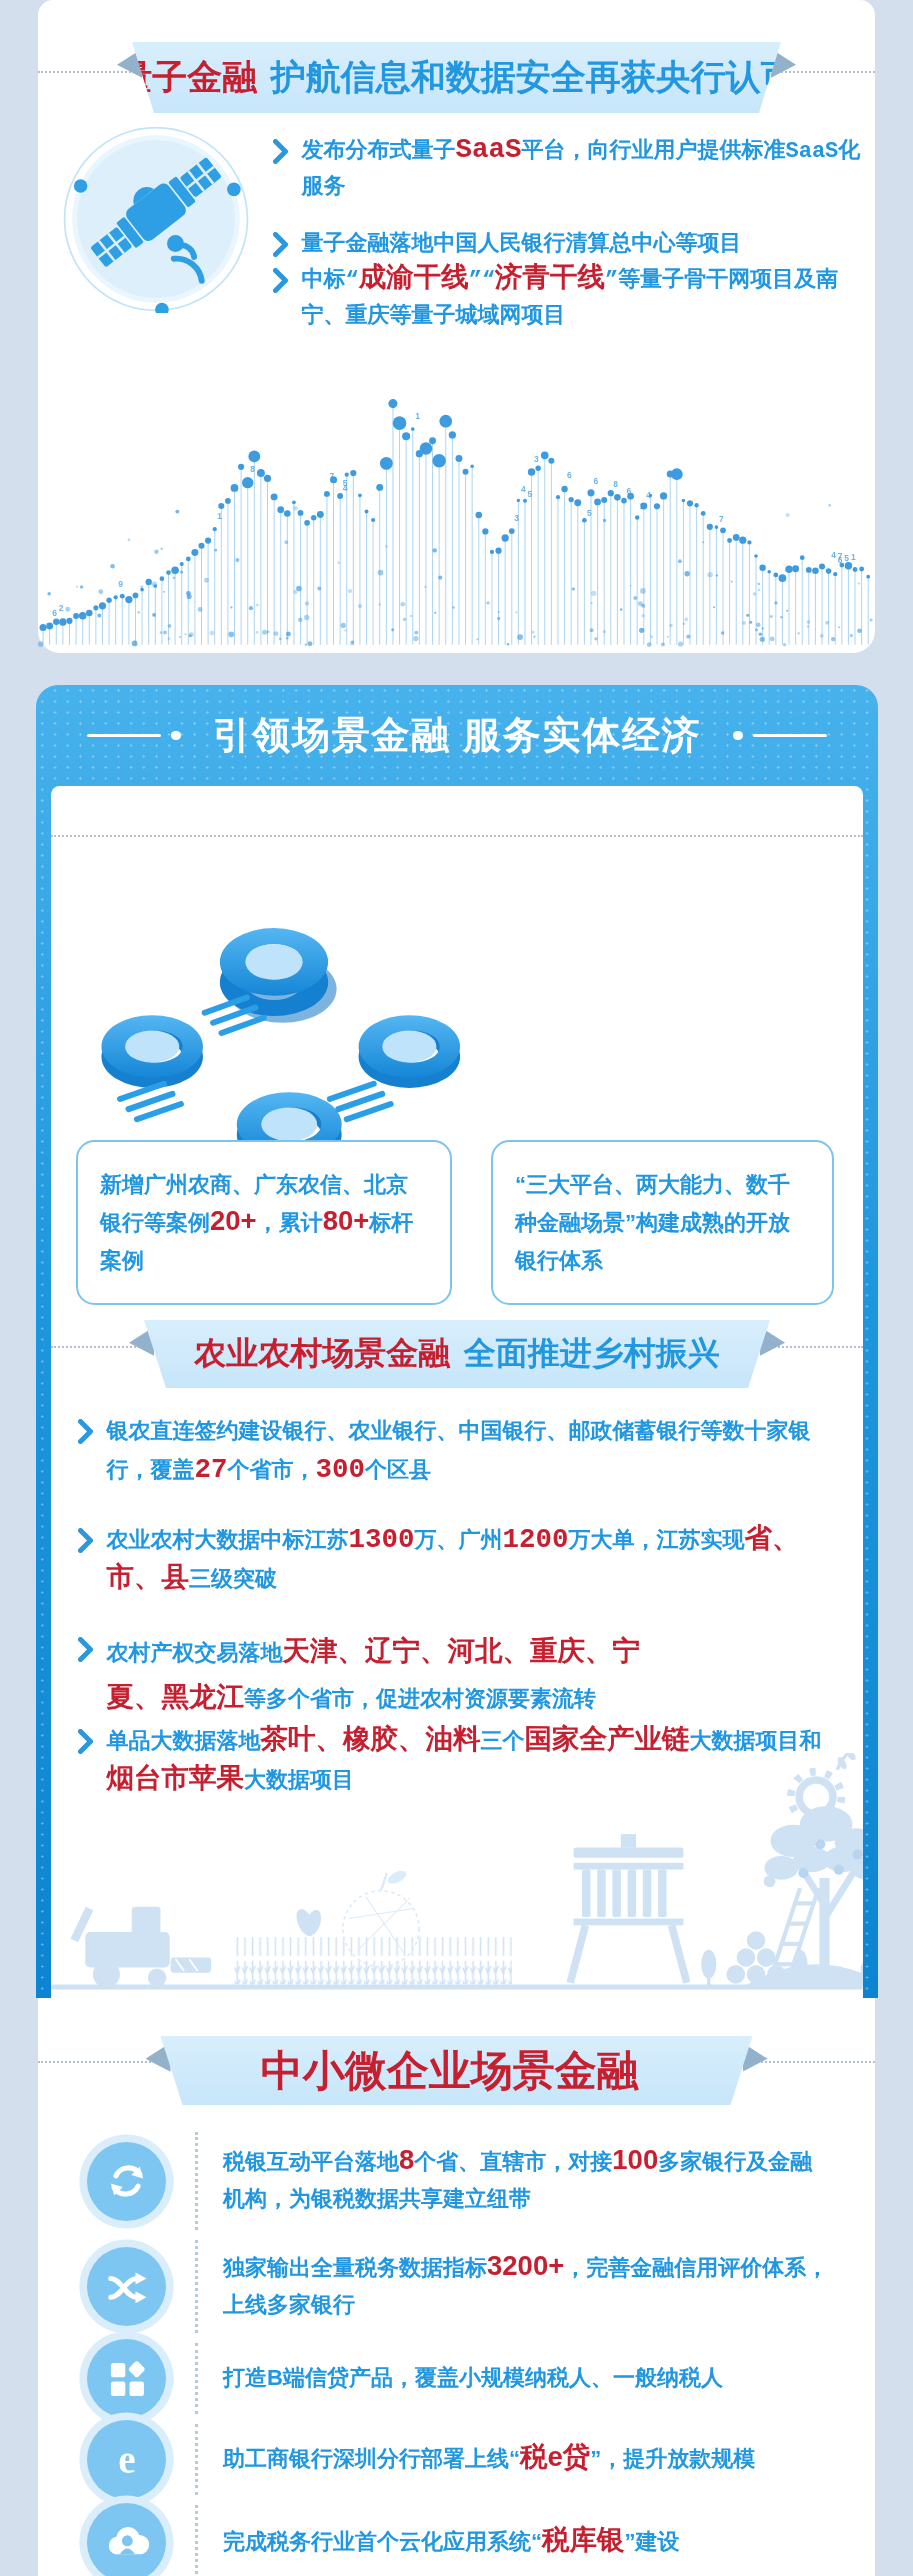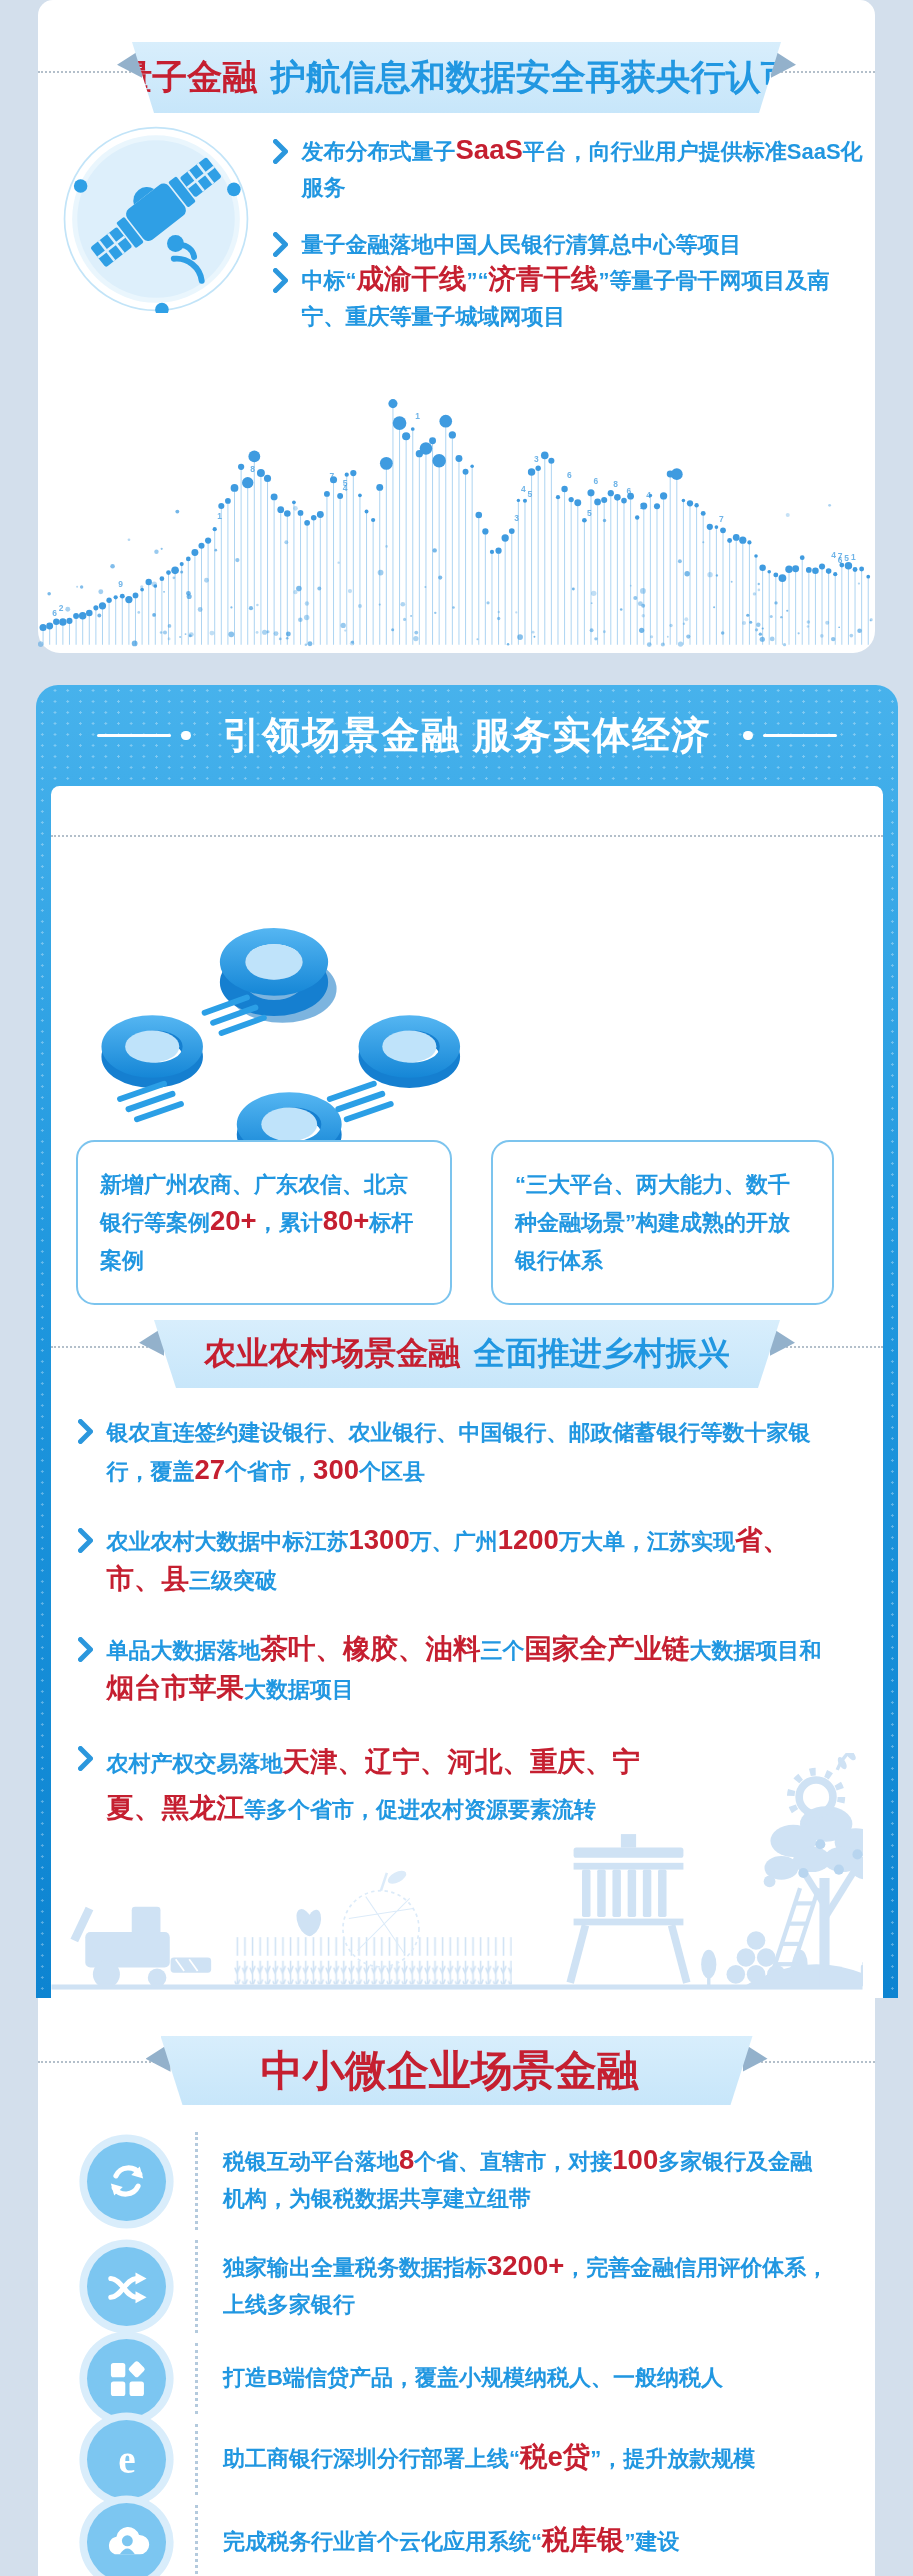--- a/index.html
+++ b/index.html
@@ -1,21 +1,21 @@
 <!DOCTYPE html>
 <html style="font-size:13.5px"><head>
 <meta charset="utf-8">
 <style>
   html,body{margin:0;padding:0;background:#d3dfec;}
   #frame{position:relative;width:913px;height:2576px;background:#d3dfec;overflow:hidden;
          font-family:"Liberation Sans",sans-serif;font-weight:bold;}
   .card{position:absolute;background:#fff;}
   #cardA{left:38px;width:837px;top:0;height:653px;border-radius:15px 15px 22px 22px;}
   #cardB{left:36px;width:842px;top:685px;height:1313px;border-radius:22px 22px 0 0;
-         background:linear-gradient(180deg,#47b2ec 0%,#1f97de 45%,#0d84d1 100%);padding-left:20px;}
+         background:linear-gradient(180deg,#47b2ec 0%,#1f97de 45%,#0d84d1 100%);}
   #cardB::before{content:"";position:absolute;inset:0;border-radius:22px 22px 0 0;
          background-image:radial-gradient(rgba(255,255,255,.32) 1.2px,transparent 1.3px);
          background-size:12.7px 11px;pointer-events:none;}
   #cardB-inner{position:absolute;left:15px;right:15px;top:101px;bottom:0;background:#fff;
          border-radius:8.5px 8.5px 0 0;}
   #cardC{left:38px;width:837px;top:1998px;height:578px;}
 
   .dotline{position:absolute;left:0;right:0;border-top:2.5px dotted #b3bfca;z-index:0;}
 
   
@@ -27,21 +27,21 @@
          display:flex;align-items:center;justify-content:center;white-space:nowrap;
          clip-path:polygon(0 0,100% 0,calc(100% - 22px) 100%,22px 100%);}
   .b-red{color:#c51f30;}
   .b-blue{color:#2197e1;margin-left:13.5px;}
   .rd{color:#c51f30;}
   .bg{font-size:1.25em;line-height:1;}
 
   
   .bl{display:flex;align-items:flex-start;}
   .chev{flex:0 0 auto;margin-top:5px;margin-right:13.5px;}
-  .bl-text{font-size:22px;line-height:1.62;color:#2197e1;}
+  .bl-text{font-size:22px;line-height:1.62;color:#2197e1;font-family:Liberation Mono, monospace;}
 
   .obox{position:absolute;border:2.5px solid #7cc4ee;border-radius:18.6px;padding:24px 22px;
         font-size:22px;line-height:1.72;color:#2197e1;box-sizing:border-box;background:#fff;}
 
   
   #sec2-header{position:absolute;top:0;left:0;right:0;height:101px;display:flex;
         align-items:center;justify-content:center;z-index:1;}
   .hline{width:74px;height:3.4px;background:#fff;border-radius:1.7px;}
   .hdot{width:9.3px;height:9.3px;border-radius:50%;background:#fff;margin:0 10px;}
   #sec2-title{color:#fff;font-size:38px;letter-spacing:1.7px;margin:0 22px;white-space:nowrap;}
@@ -745,31 +745,31 @@
               <path d="M3 3 L15 15 L3 27" stroke="#2b97dd" stroke-width="6" fill="none" stroke-linecap="round" stroke-linejoin="round"></path>
             </svg>
           <div class="bl-text" style="line-height:1.75"><span>银农直连签约建设银行、农业银行、中国银行、邮政储蓄银行等数十家银行，覆盖</span><span class="rd bg">27</span><span>个省市，</span><span class="rd bg">300</span><span>个区县</span></div>
         </div>
         <div class="bl" style="margin-bottom:32px">
           <svg class="chev" width="15" height="25" viewBox="0 0 18 30">
               <path d="M3 3 L15 15 L3 27" stroke="#2b97dd" stroke-width="6" fill="none" stroke-linecap="round" stroke-linejoin="round"></path>
             </svg>
           <div class="bl-text" style="line-height:1.75"><span>农业农村大数据中标江苏</span><span class="rd bg">1300</span><span>万、广州</span><span class="rd bg">1200</span><span>万大单，江苏实现</span><span class="rd bg">省、市、县</span><span>三级突破</span></div>
         </div>
+        <div class="bl">
+          <svg class="chev" width="15" height="25" viewBox="0 0 18 30">
+              <path d="M3 3 L15 15 L3 27" stroke="#2b97dd" stroke-width="6" fill="none" stroke-linecap="round" stroke-linejoin="round"></path>
+            </svg>
+          <div class="bl-text" style="width:541px;line-height:2.1"><span>农村产权交易落地</span><span class="rd bg">天津、辽宁、河北、重庆、宁夏、黑龙江</span><span>等多个省市，促进农村资源要素流转</span></div>
+        </div>
         <div class="bl" style="margin-bottom:32px">
           <svg class="chev" width="15" height="25" viewBox="0 0 18 30">
               <path d="M3 3 L15 15 L3 27" stroke="#2b97dd" stroke-width="6" fill="none" stroke-linecap="round" stroke-linejoin="round"></path>
             </svg>
           <div class="bl-text" style="line-height:1.75"><span>单品大数据落地</span><span class="rd bg">茶叶、橡胶、油料</span><span>三个</span><span class="rd bg">国家全产业链</span><span>大数据项目和</span><span class="rd bg">烟台市苹果</span><span>大数据项目</span></div>
-        </div>
-        <div class="bl">
-          <svg class="chev" width="15" height="25" viewBox="0 0 18 30">
-              <path d="M3 3 L15 15 L3 27" stroke="#2b97dd" stroke-width="6" fill="none" stroke-linecap="round" stroke-linejoin="round"></path>
-            </svg>
-          <div class="bl-text" style="width:541px;line-height:2.1"><span>农村产权交易落地</span><span class="rd bg">天津、辽宁、河北、重庆、宁夏、黑龙江</span><span>等多个省市，促进农村资源要素流转</span></div>
         </div>
       </div>
     </div>
   </div>
 
   <div class="card" id="cardC">
     <div class="dotline" style="top:63px"></div>
     <div class="bwrap" style="top:38px;width:592px;height:69px">
       <div class="fold fl"></div>
       <div class="fold fr"></div>

